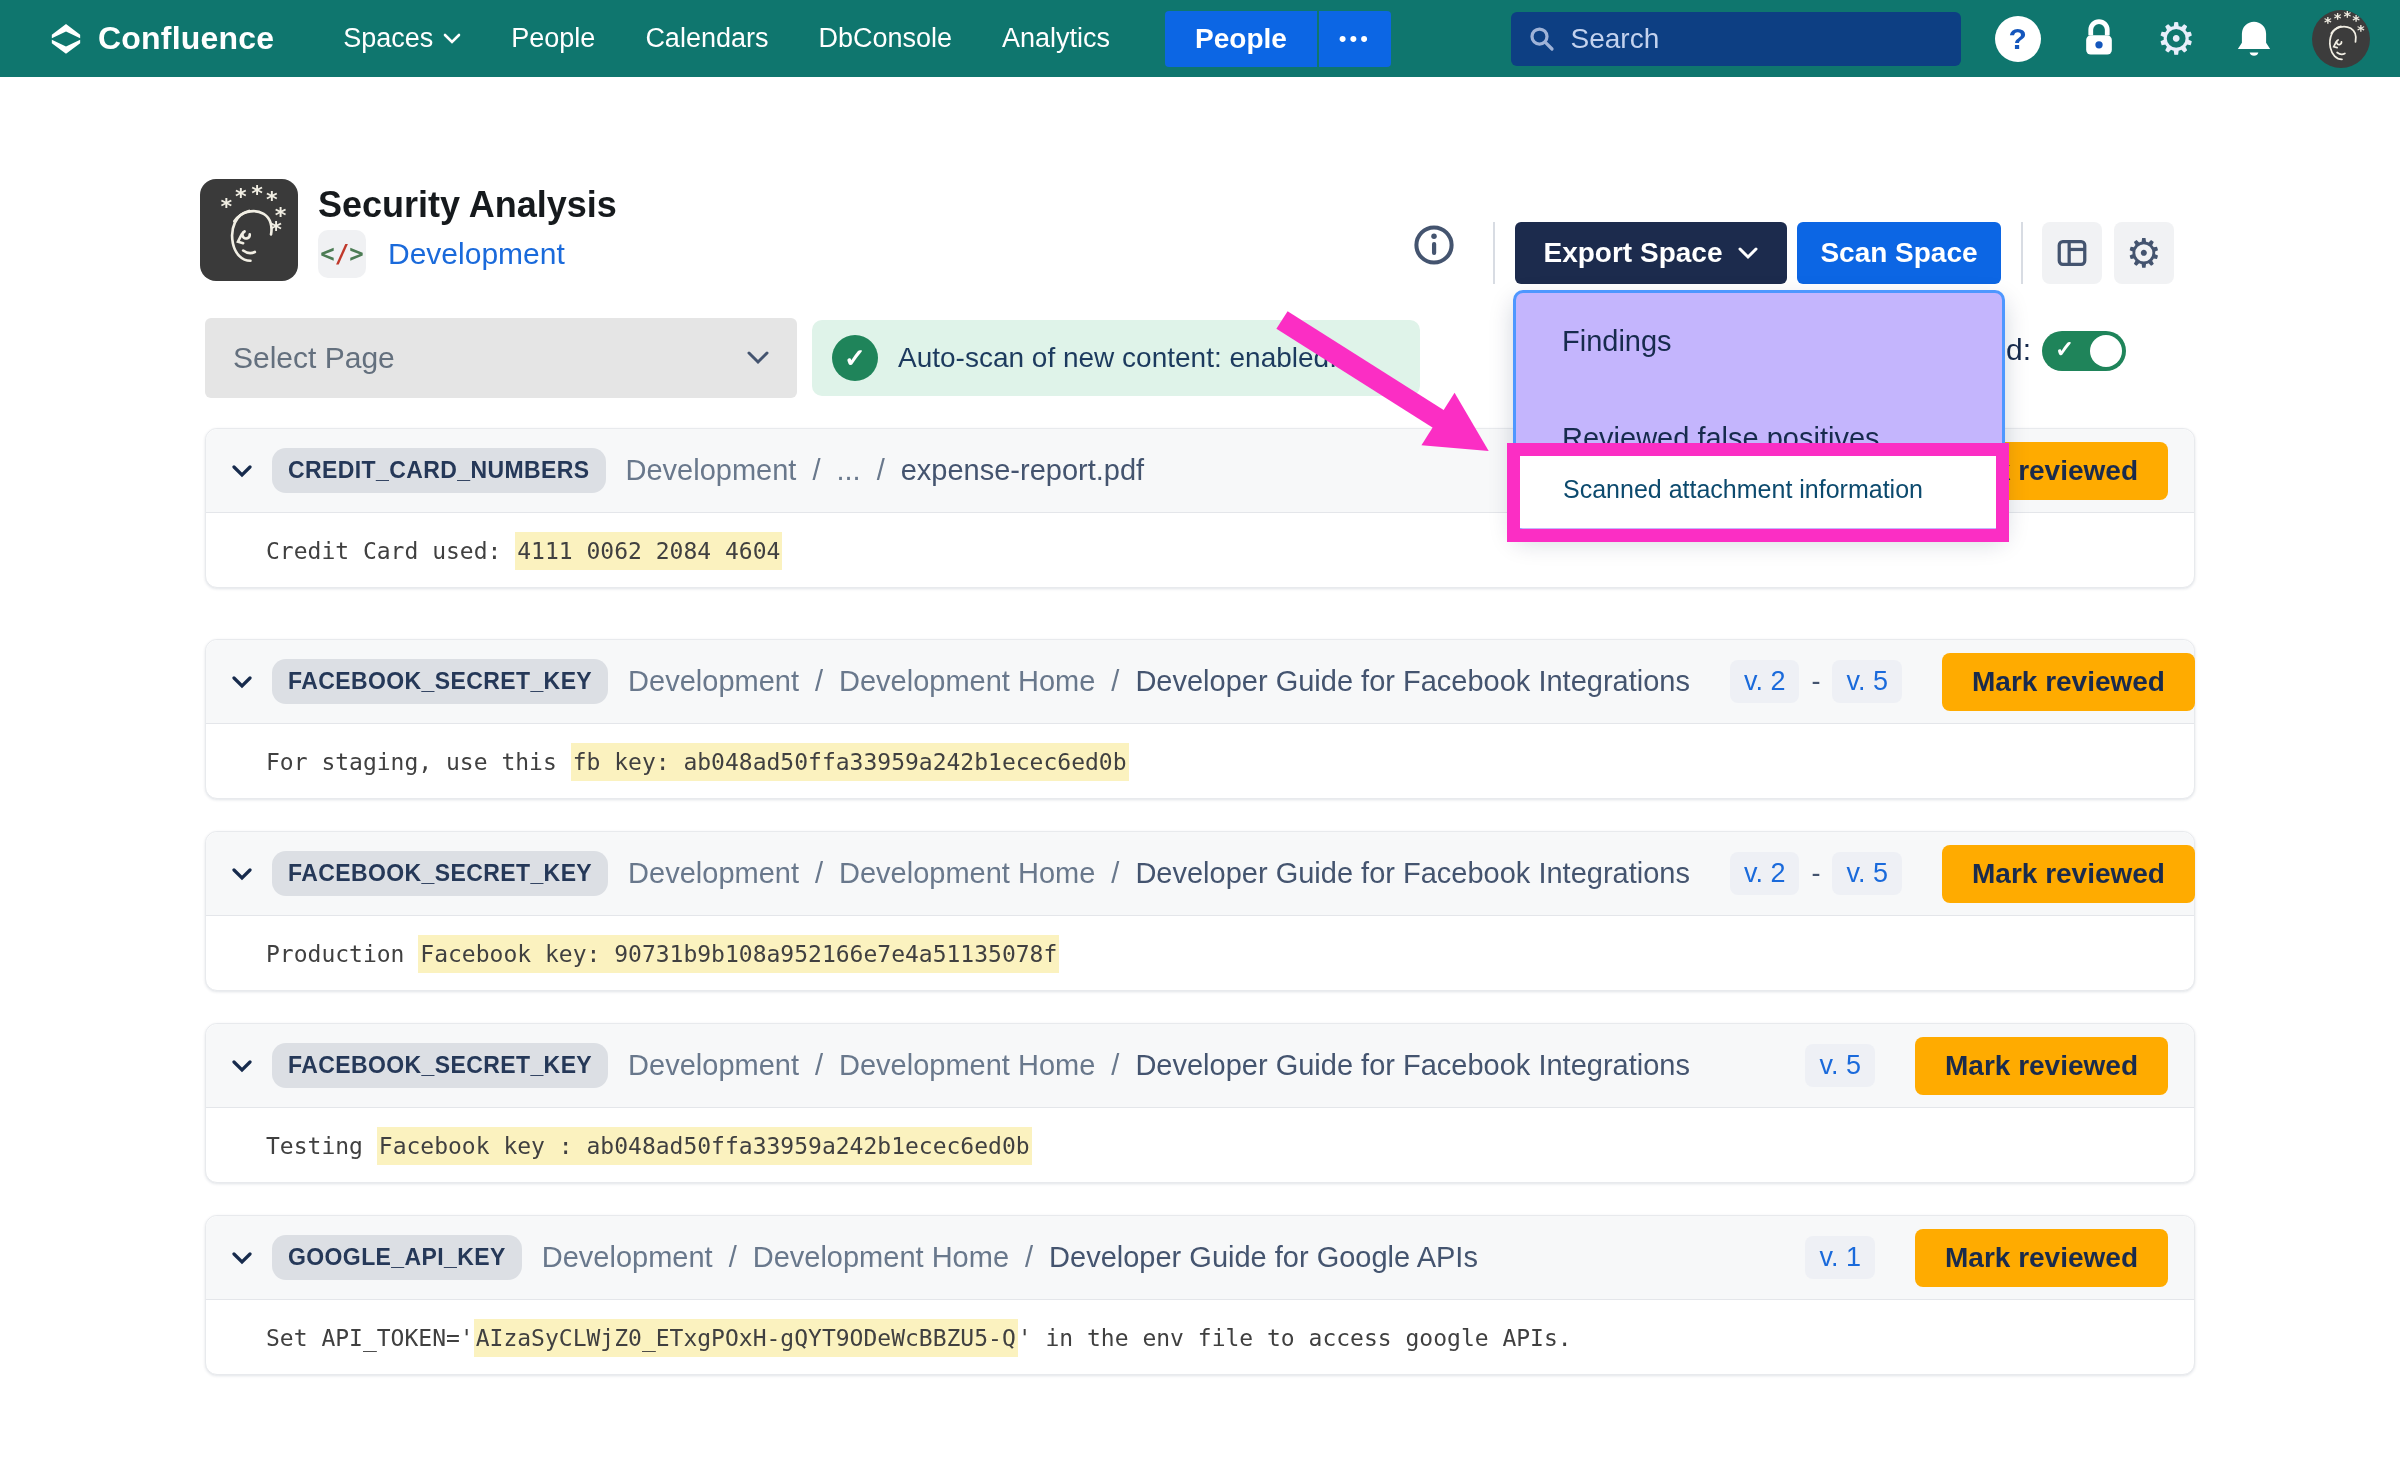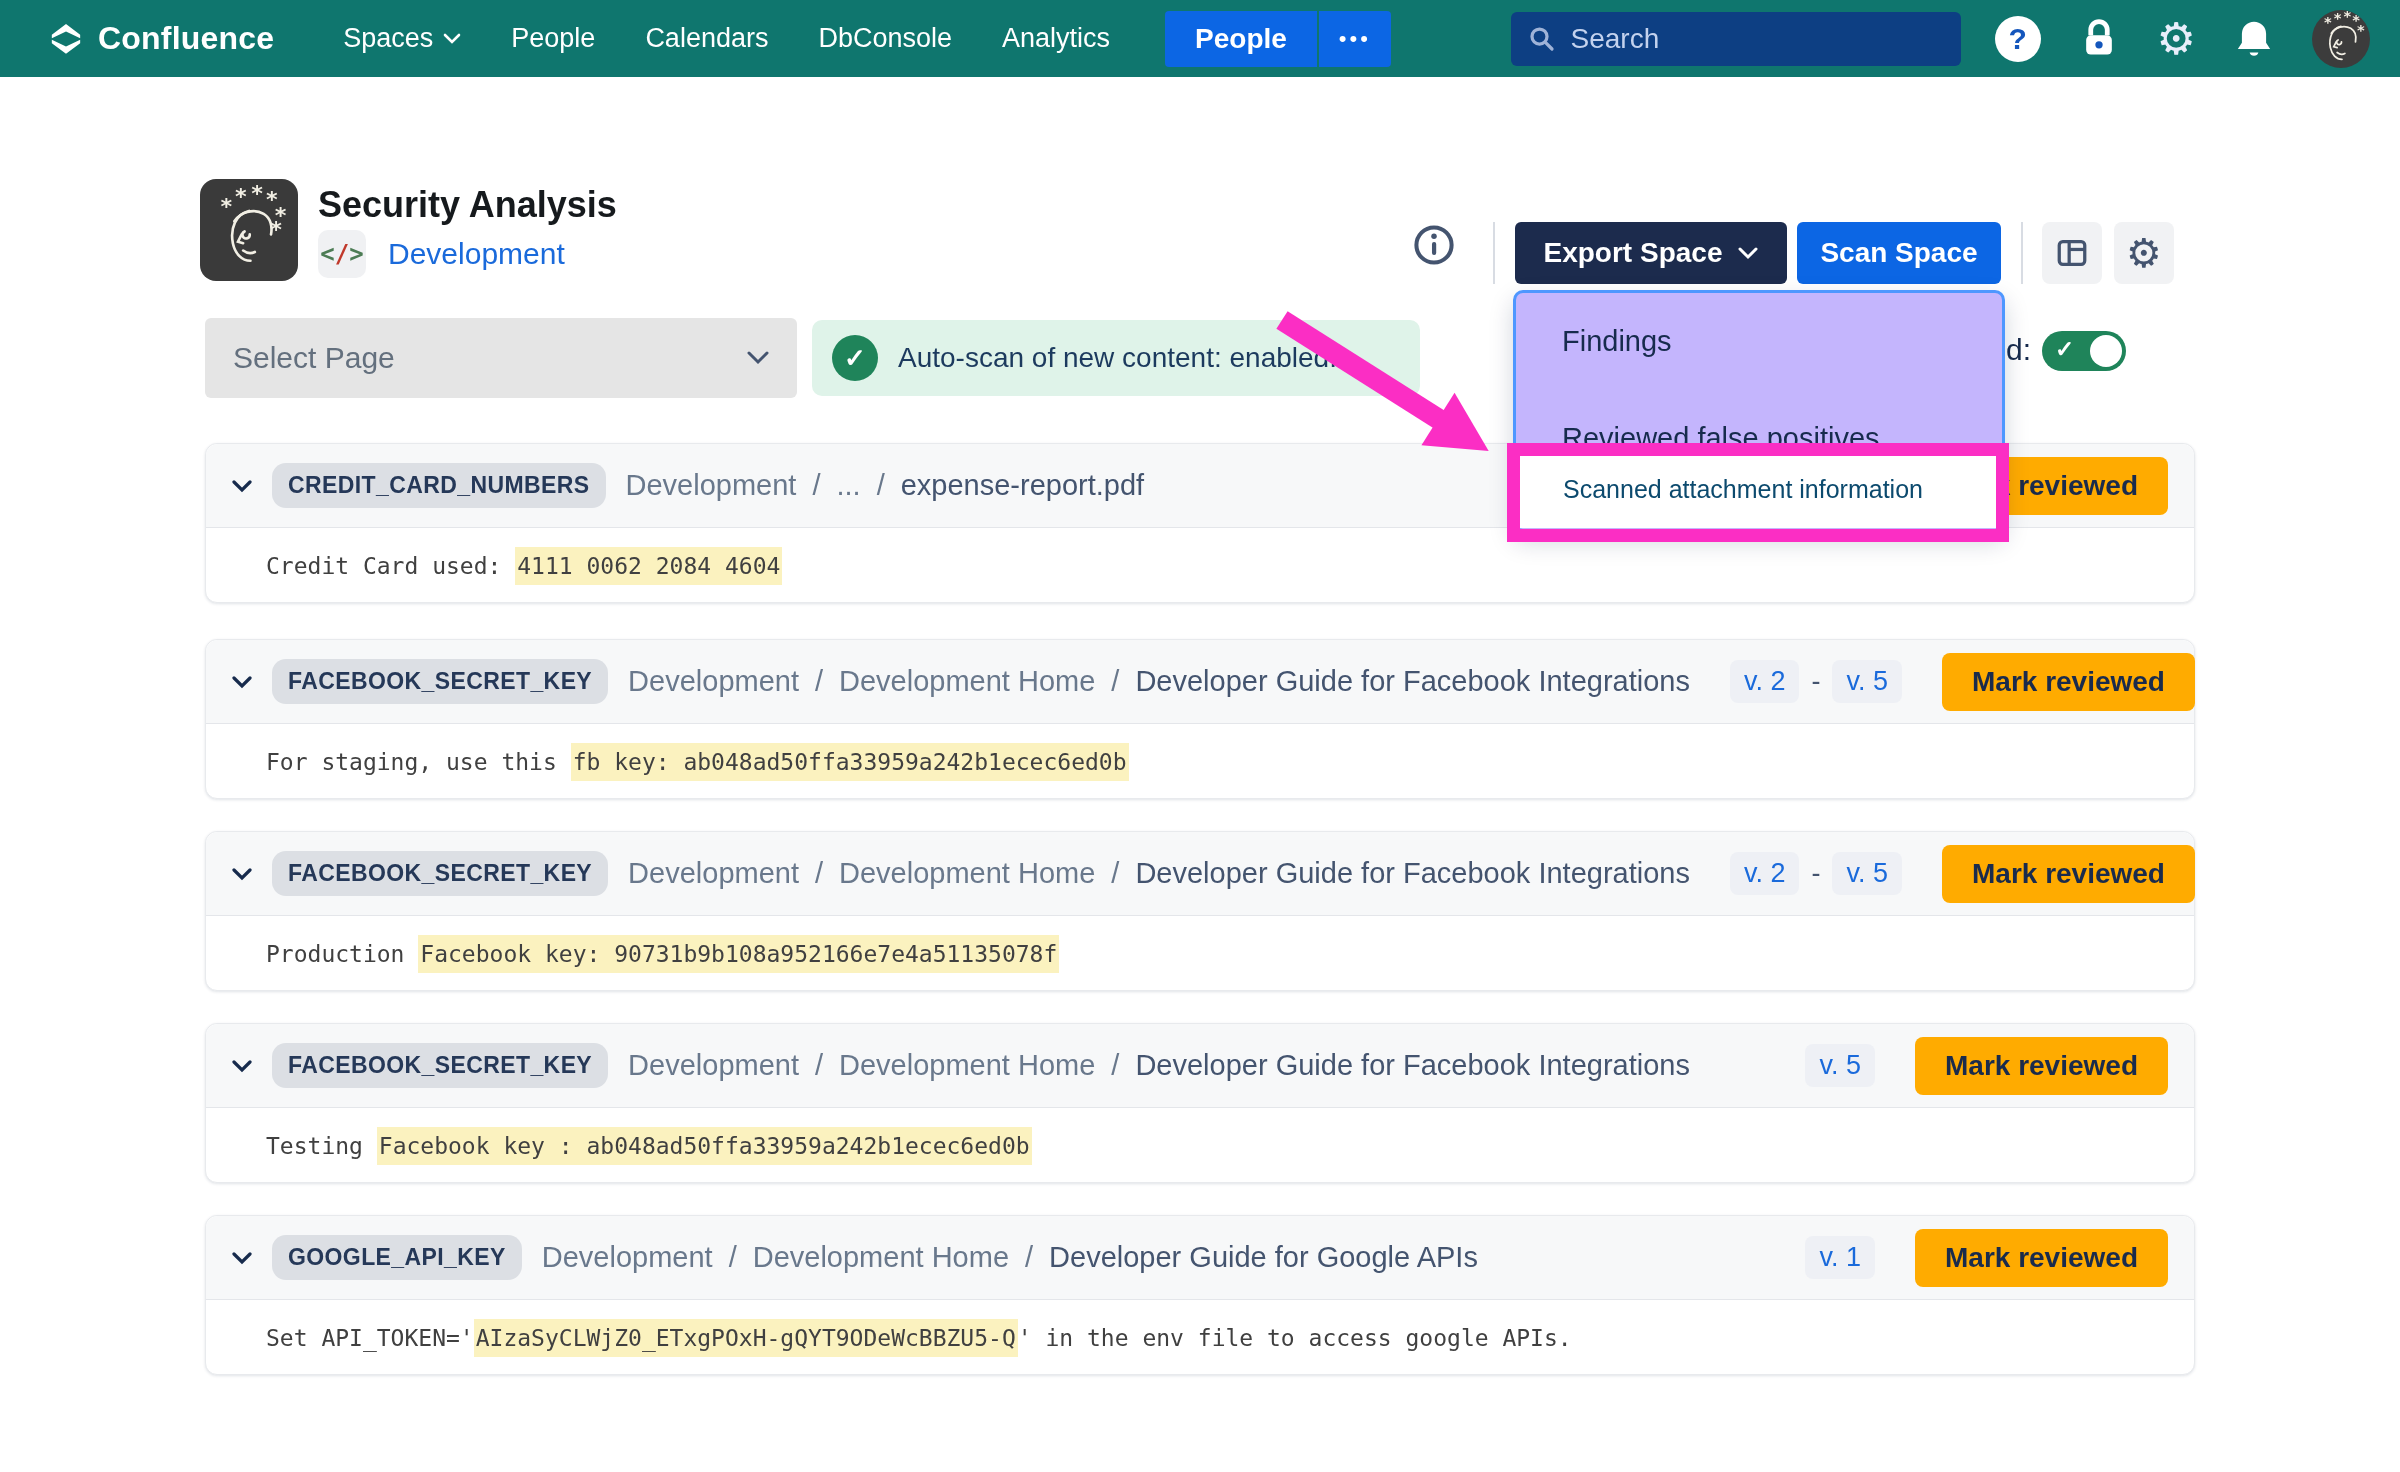--- a/index.html
+++ b/index.html
@@ -240,21 +240,21 @@
       <span>✓</span>
     </span>
     <span class="txt">Auto-scan of new content: enabled.</span>
   </div>
   <span class="toggle-tail">d:</span>
   <div class="toggle">
     <span class="tick">✓</span>
     <span class="knob"></span>
   </div>
 
-  <div class="card" style="top:443px">
+  <div class="card" style="top:428px">
     <div class="card-header">
       <svg class="chev" viewBox="0 0 20 14">
           <polyline points="2,3 10,11 18,3" fill="none" stroke="#172B4D" stroke-width="3.2" stroke-linecap="round"></polyline>
         </svg>
       <span class="fbadge">CREDIT_CARD_NUMBERS</span>
       <span class="crumbs">
         <span>Development</span>
         <span>/</span>
         <span>...</span>
         <span>/</span>

